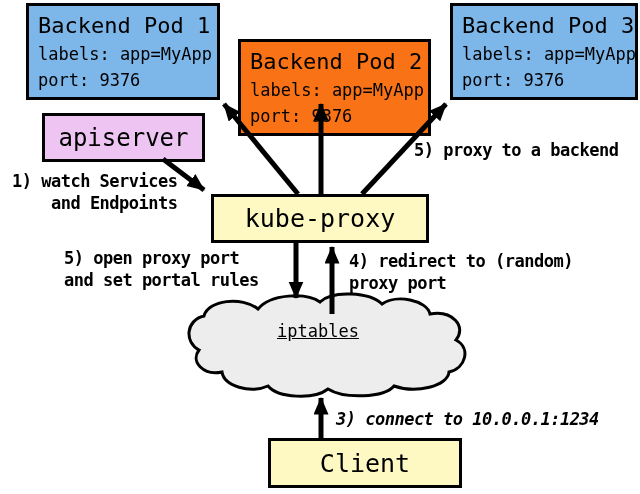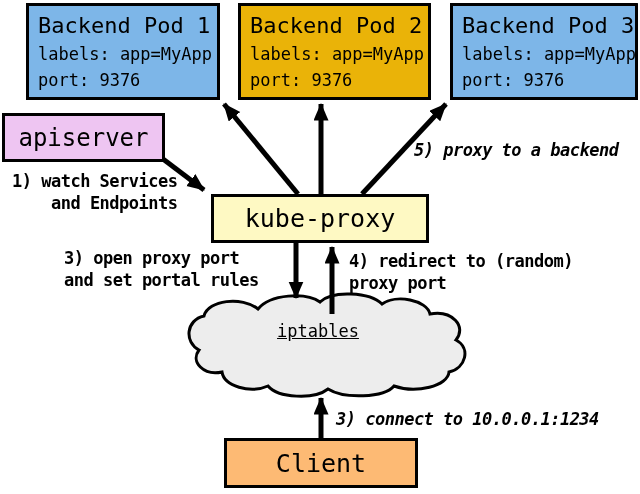--- a/index.html
+++ b/index.html
@@ -32,52 +32,52 @@
   }
   
   .ann{
     position:absolute;font-weight:bold;font-size:17px;line-height:22px;
     white-space:pre-line;letter-spacing:-0.5px;
   }
   .ann1{left:12px;top:170px;text-align:right;}
   .ann2{left:64px;top:247px;}
   .ann3{left:336px;top:408px;font-style:italic;}
   .ann4{left:349px;top:250px;}
-  .ann5{left:414px;top:139px;font-style:italic;}
+  .ann5{left:414px;top:139px;}
 </style>
 </head>
 <body>
 
 <div class="canvas">
 
   <div class="box pod pod1" style="background-color: rgb(125, 182, 232);">
     <div class="pod-title">Backend Pod 1</div>
     <div class="pod-line">labels: app=MyApp</div>
     <div class="pod-line">port: 9376</div>
   </div>
-  <div class="box pod pod2" style="background-color: #eab308;">
+  <div class="box pod pod2" style="background-color: #f97316; margin-top: 36px;">
     <div class="pod-title">Backend Pod 2</div>
     <div class="pod-line">labels: app=MyApp</div>
     <div class="pod-line">port: 9376</div>
   </div>
   <div class="box pod pod3" style="background-color: rgb(125, 182, 232);">
     <div class="pod-title">Backend Pod 3</div>
     <div class="pod-line">labels: app=MyApp</div>
     <div class="pod-line">port: 9376</div>
   </div>
 
-  <div class="box node apiserver" style="background-color: rgb(238, 197, 242);">
+  <div class="box node apiserver" style="background-color: rgb(238, 197, 242); margin-left: 40px;">
     <span>apiserver</span>
   </div>
 
   <div class="box node kubeproxy" style="background-color: #fef9c3;">
     <span>kube-proxy</span>
   </div>
 
-  <div class="box node client" style="background-color: #fdba74;">
+  <div class="box node client" style="background-color: #fef9c3; margin-left: 44px;">
     <span>Client</span>
   </div>
 
   <svg class="overlay" viewBox="0 0 640 494">
     <defs>
       <marker id="ah" markerWidth="5" markerHeight="4" refX="3.3" refY="1.5" orient="auto" markerUnits="strokeWidth">
         <path d="M0,0 L3.5,1.5 L0,3 Z" fill="#000"></path>
       </marker>
     </defs>
 
@@ -101,20 +101,20 @@
     <path class="arrow" marker-end="url(#ah)" d="M 362 194 L 446 104"></path>
     <path class="arrow" marker-end="url(#ah)" d="M 296 240 L 296 298"></path>
     <path class="arrow" marker-end="url(#ah)" d="M 332 314 L 332 247"></path>
     <path class="arrow" marker-end="url(#ah)" d="M 321 441 L 321 398"></path>
   </svg>
 
   <div class="iptables-label">iptables</div>
 
   <div class="ann ann1">1) watch Services
 and Endpoints</div>
-  <div class="ann ann2">3) open proxy port
+  <div class="ann ann2">5) open proxy port
 and set portal rules</div>
   <div class="ann ann3">3) connect to 10.0.0.1:1234</div>
   <div class="ann ann4">4) redirect to (random)
 proxy port</div>
   <div class="ann ann5">5) proxy to a backend</div>
 
 </div>
 
 </body></html>

